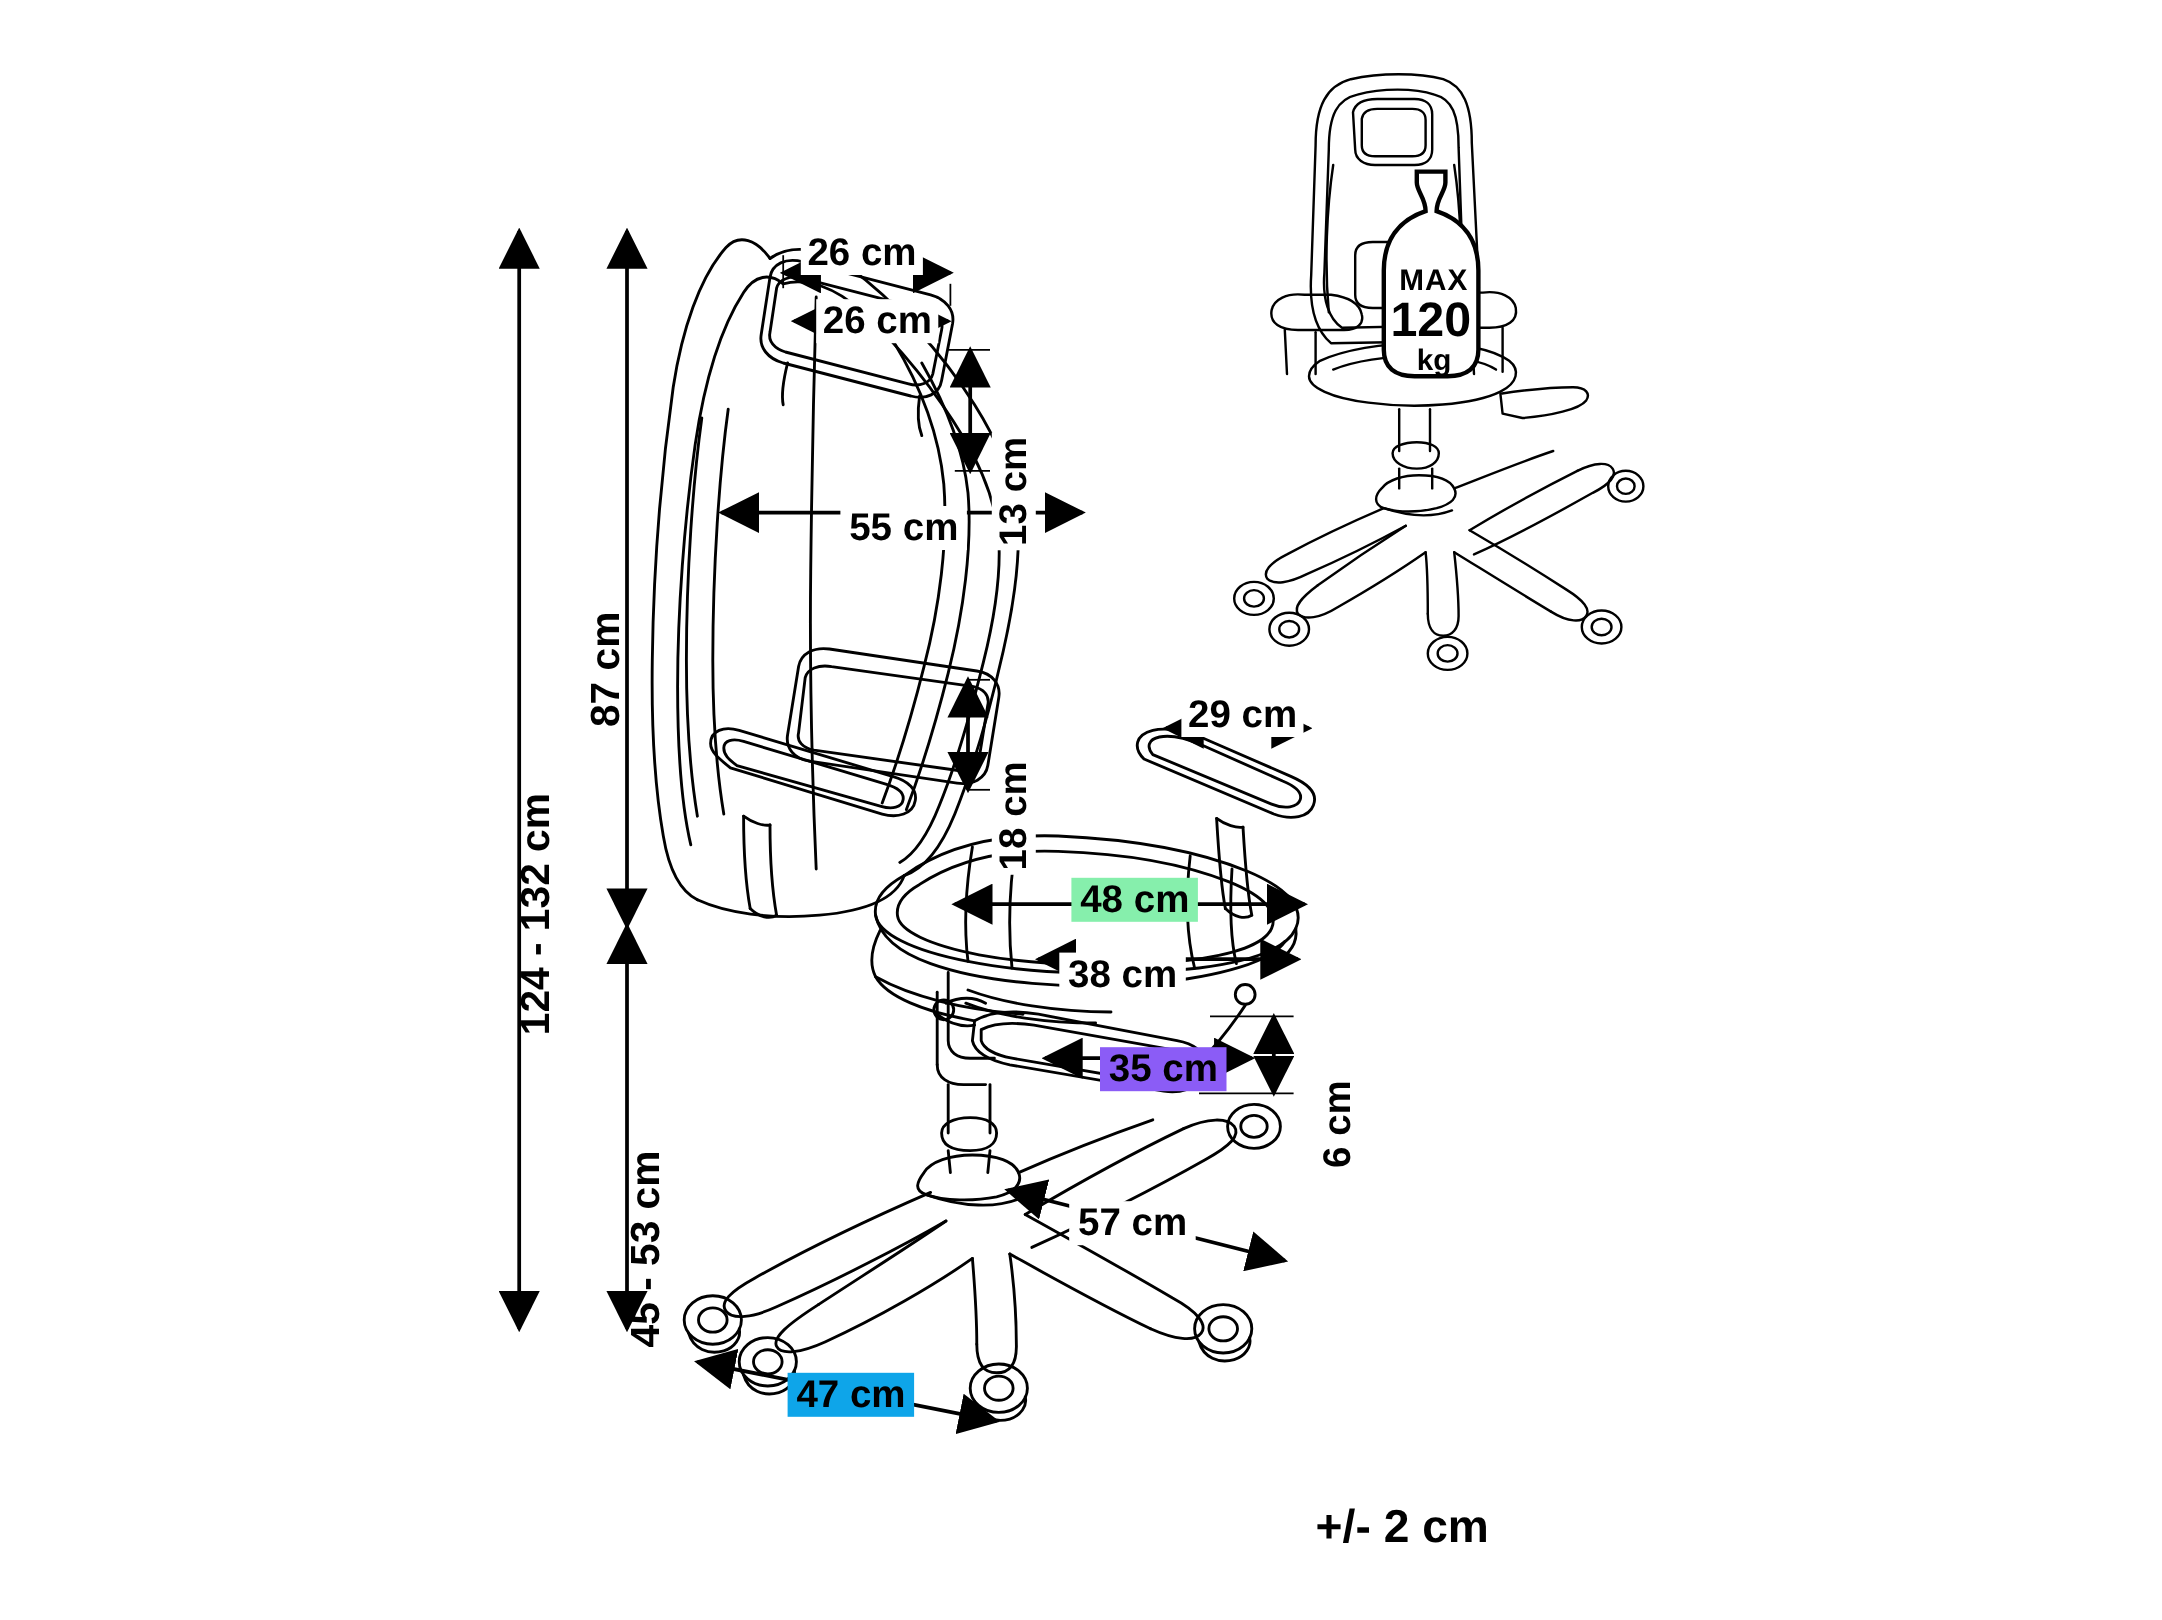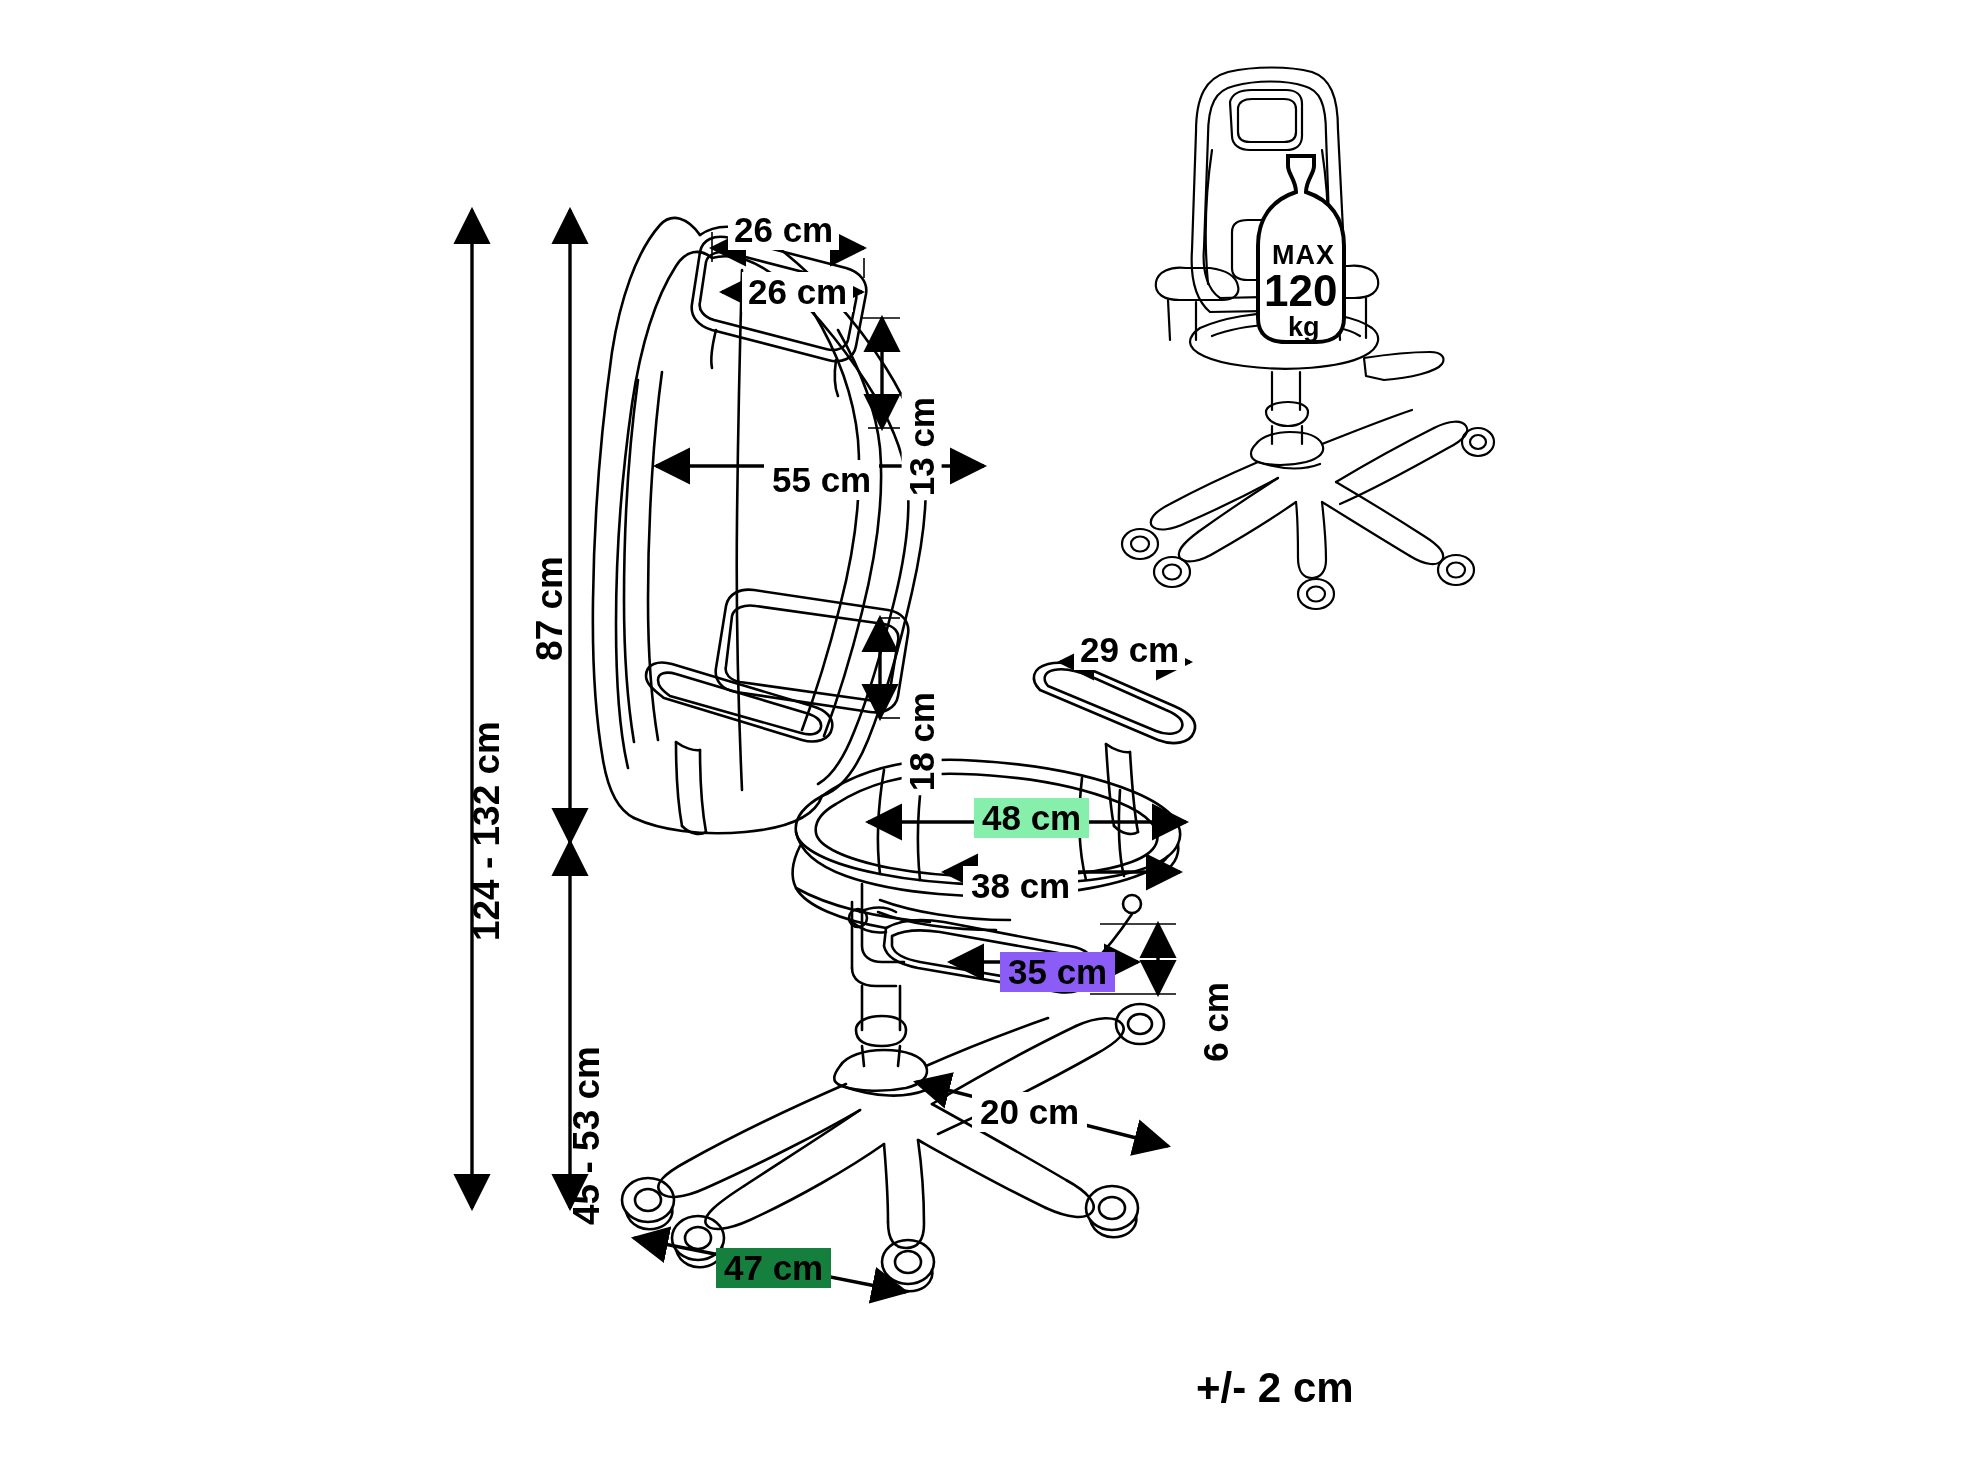--- a/index.html
+++ b/index.html
@@ -327,23 +327,23 @@
 <div class="lbl" style="left:1074px;top:630px;font-size:35px;background:#fff;padding:0 6px;">29 cm</div>
 
 <div class="lbl" style="left:974px;top:798px;font-size:35px;background:#86efac;padding:0 8px;">48 cm</div>
 
 <div class="lbl" style="left:963px;top:866px;font-size:35px;background:#fff;padding:0 8px;">38 cm</div>
 
 <div class="lbl" style="left:1000px;top:952px;font-size:35px;background:#8b5cf6;padding:0 8px;">35 cm</div>
 
 <div class="lbl vlbl" style="left:1172px;top:958px;font-size:35px;transform:rotate(-90deg) translate(-50%,0);background:#fff;padding:0 4px;">6 cm</div>
 
-<div class="lbl" style="left:972px;top:1092px;font-size:35px;background:#fff;padding:0 8px;">20 cm</div>
-
-<div class="lbl" style="left:716px;top:1248px;font-size:35px;background:#15803d;padding:0 8px;">47 cm</div>
+<div class="lbl" style="left:972px;top:1092px;font-size:35px;background:#fff;padding:0 8px;">57 cm</div>
+
+<div class="lbl" style="left:716px;top:1248px;font-size:35px;background:#0ea5e9;padding:0 8px;">47 cm</div>
 
 <div class="lbl" style="left:1272px;top:240px;font-size:27px;letter-spacing:1px;">MAX</div>
 <div class="lbl" style="left:1264px;top:266px;font-size:44px;">120</div>
 <div class="lbl" style="left:1288px;top:312px;font-size:27px;text-align:center;">kg</div>
 
 <div class="lbl" style="left:1196px;top:1364px;font-size:42px;">+/- 2 cm</div>
 
 </div>
 
 </body></html>

